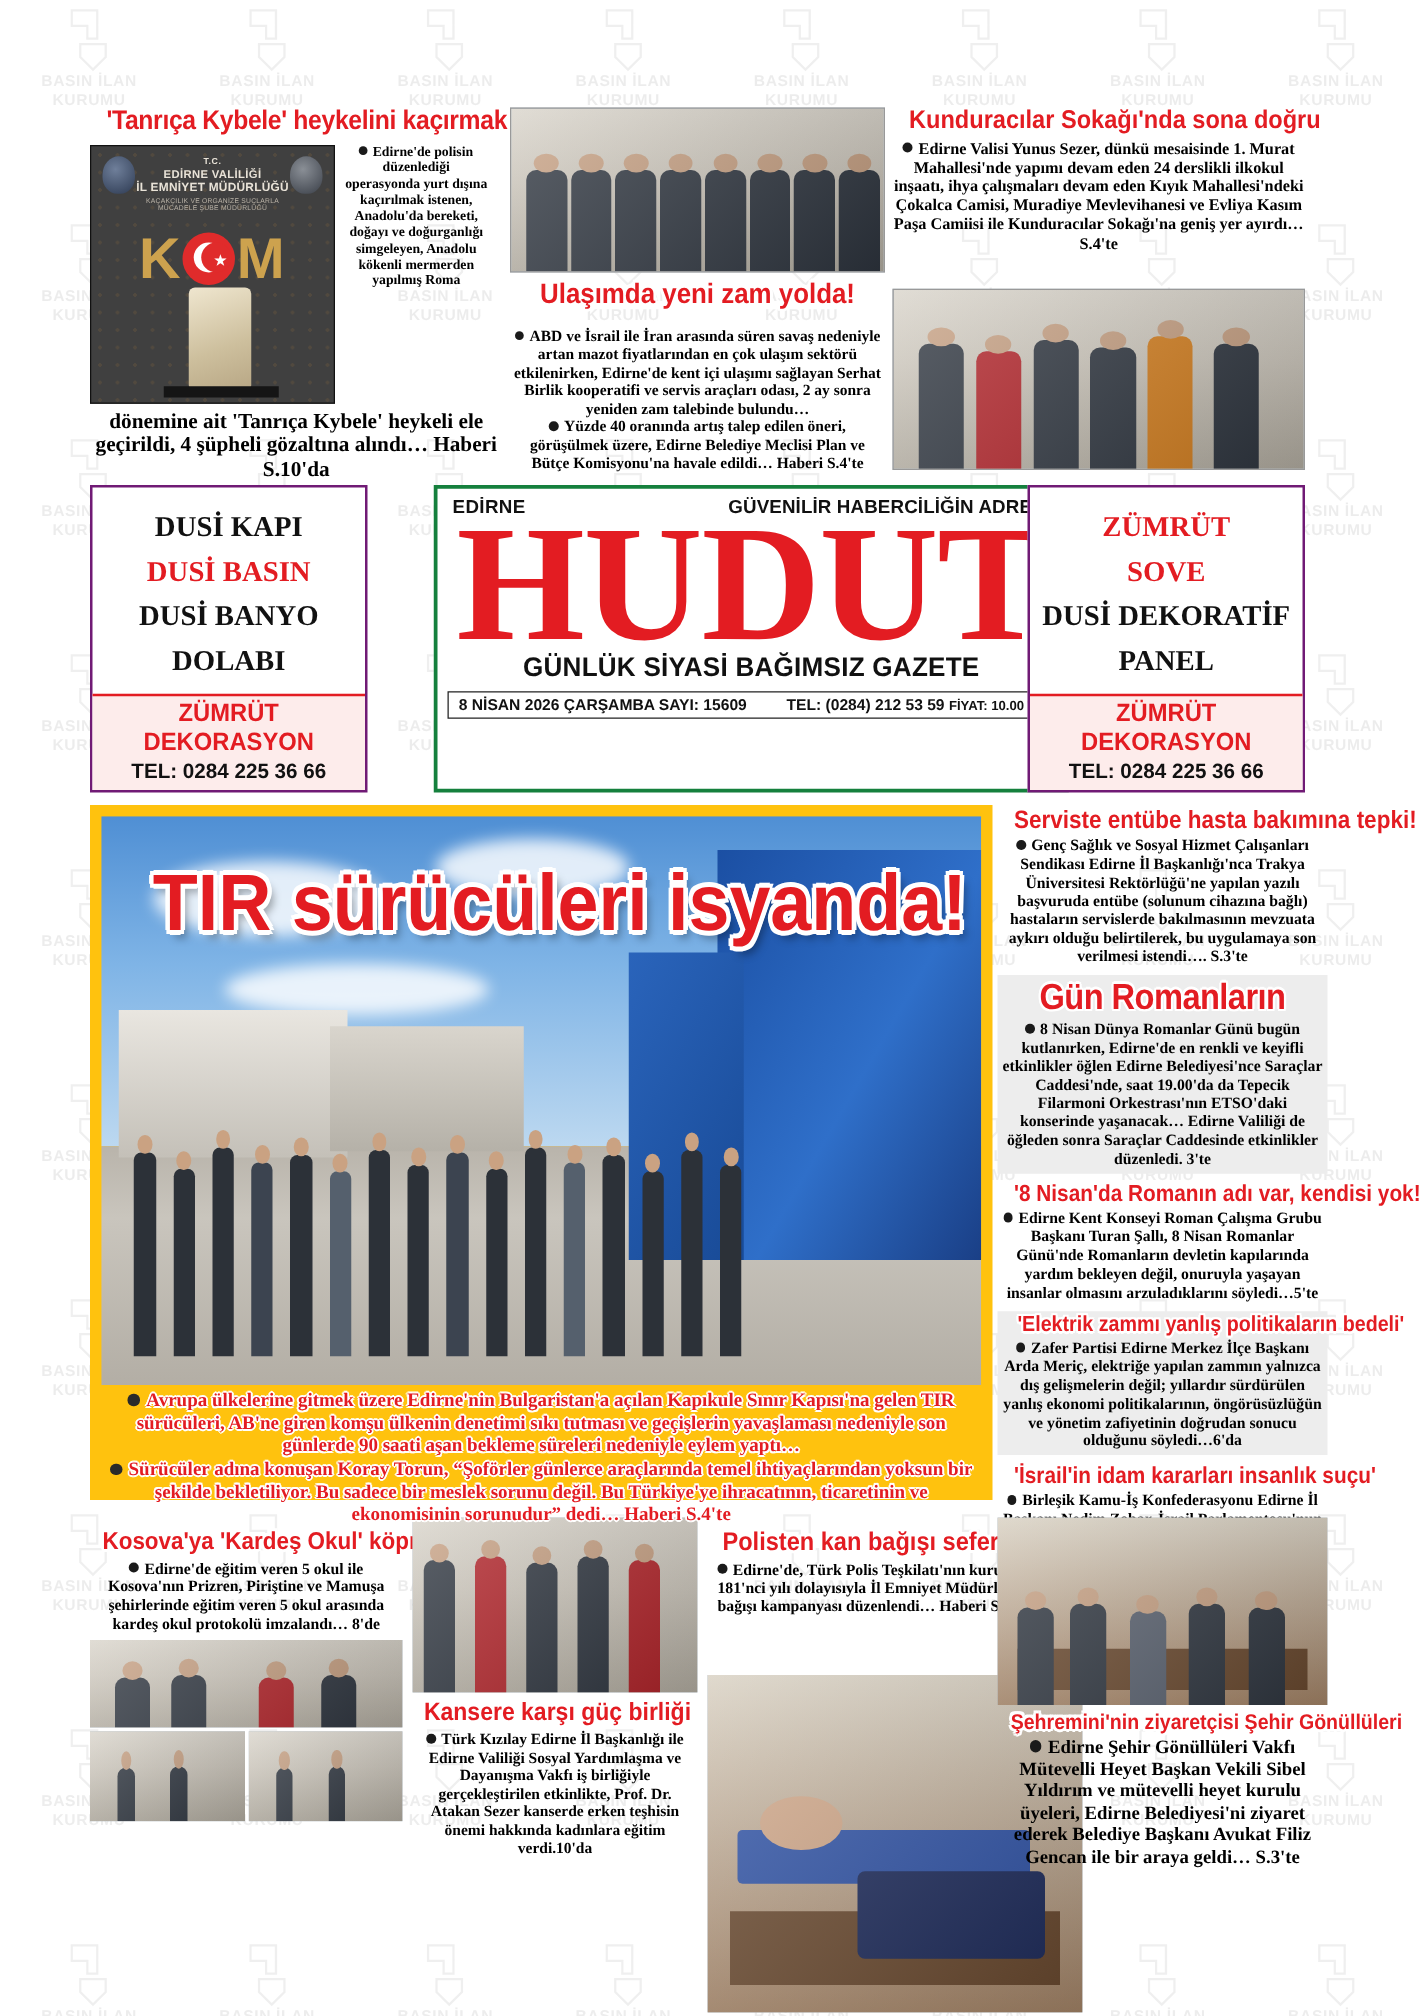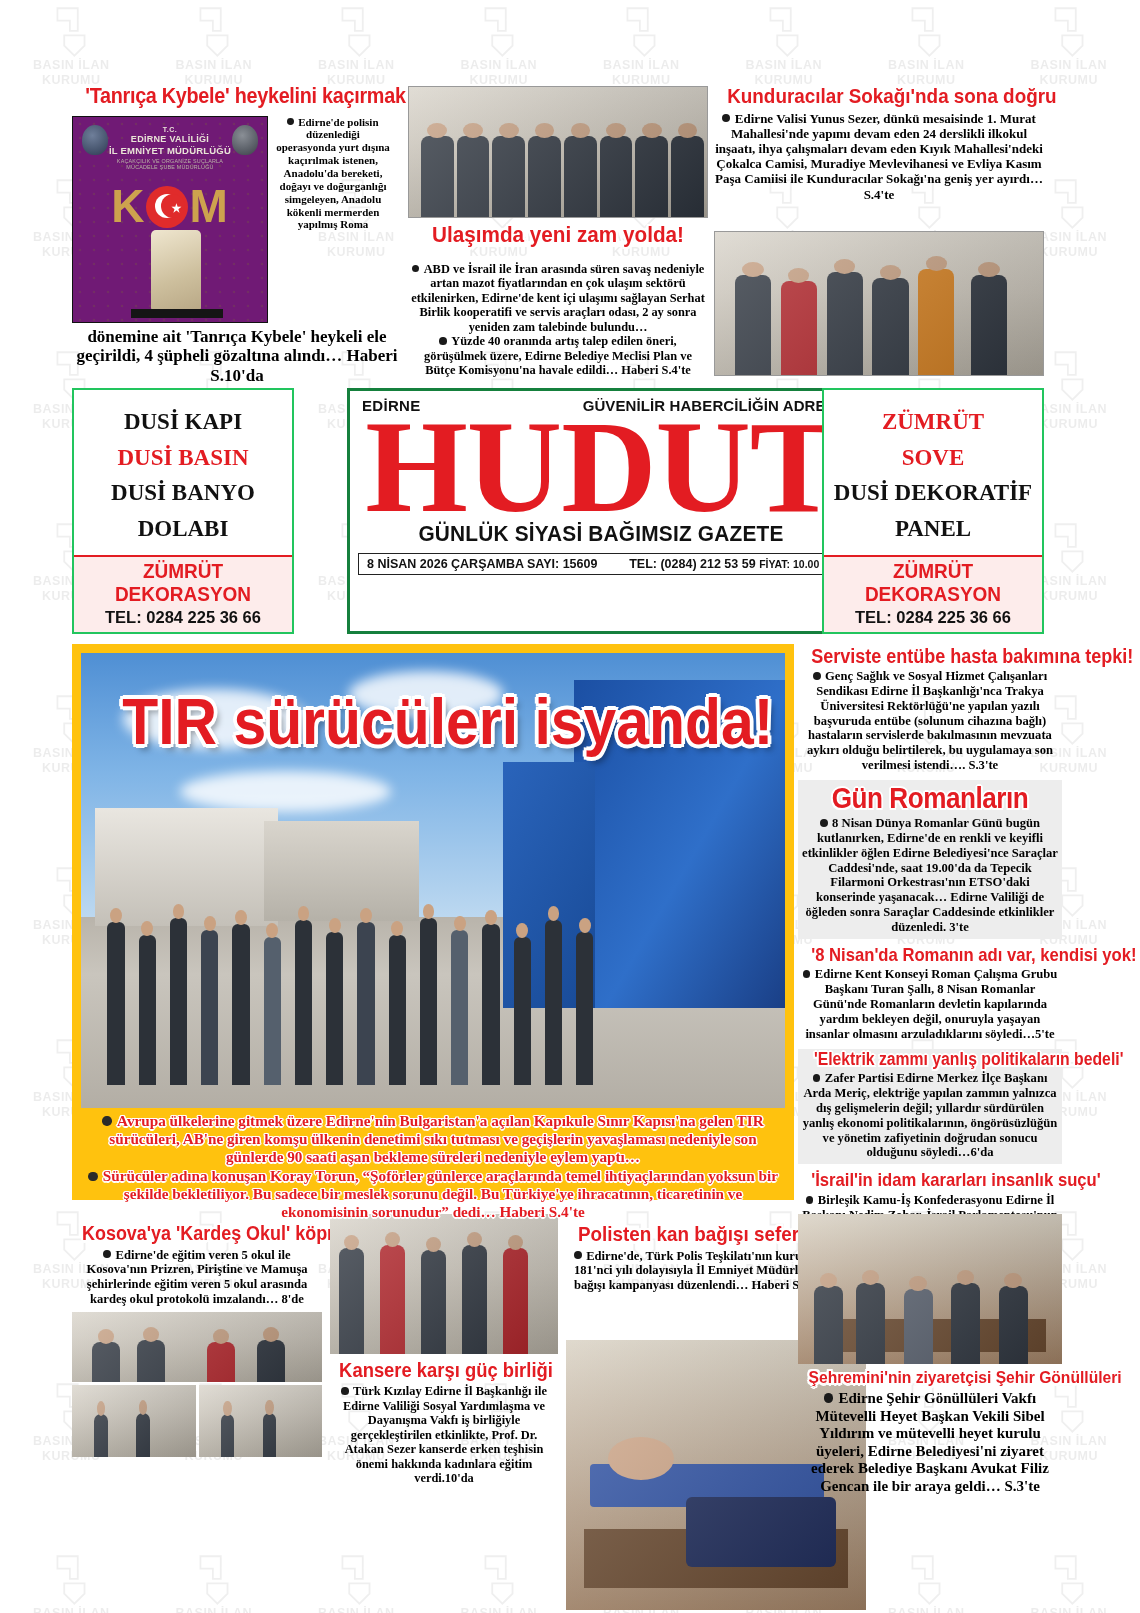--- a/index.html
+++ b/index.html
@@ -44,21 +44,21 @@
   .ph { background:#b9c3cb; position:relative; overflow:hidden; }
   .ph::after{ content:""; position:absolute; inset:0;
               background:linear-gradient(135deg,rgba(255,255,255,.22),rgba(0,0,0,.18)); }
 
   
   #top-band { position:absolute; left:0; top:86px; width:1140px; height:295px; }
 
   #story-kybele { position:absolute; left:72px; top:0; width:330px; height:290px; }
   #kybele-title { font-size:21.5px; width:330px; letter-spacing:-.3px; }
   #kybele-row { display:flex; margin-top:8px; gap:7px; }
-  #kom-img { width:196px; height:207px; background:#701a75; position:relative; overflow:hidden;
+  #kom-img { width:196px; height:207px; background:#404040; position:relative; overflow:hidden;
              border:1px solid #111; }
   .kom-dots { position:absolute; inset:0;
      background-image:radial-gradient(circle, rgba(120,95,60,.30) 1.4px, transparent 1.6px);
      background-size:14px 14px; }
   .kom-head { position:absolute; left:0; right:0; top:9px; text-align:center; color:#e9e3d8;
               font-family:"Liberation Sans", sans-serif; }
   .kom-head .l1{font-size:7px;font-weight:bold;letter-spacing:.5px;}
   .kom-head .l2{font-size:9px;font-weight:bold;letter-spacing:.3px;margin-top:1px;}
   .kom-head .l3{font-size:9.5px;font-weight:bold;letter-spacing:.2px;margin-top:1px;}
   .kom-head .l4{font-size:5.4px;margin-top:2px;color:#b9b2a6;letter-spacing:.2px;}
@@ -93,21 +93,21 @@
 
   #story-kundura { position:absolute; left:714px; top:0; width:330px; }
   #kundura-title { font-size:20.5px; width:330px; }
   #kundura-body { font-size:13px; margin-top:4px; }
   #kundura-photo { position:absolute; left:714px; top:145px; width:330px; height:145px;
                    border:1px solid #999; }
 
   
   #nameplate { position:absolute; left:72px; top:388px; width:972px; height:246px; }
 
-  .adbox { position:absolute; top:0; width:222px; height:246px; border:2px solid #22c55e;
+  .adbox { position:absolute; top:0; width:222px; height:246px; border:2px solid #701a75;
            background:#fff; display:flex; flex-direction:column; }
   #ad-left { left:0; }
   #ad-right { right:0; }
   .adbox .adtop { flex:1; display:flex; flex-direction:column; justify-content:space-evenly;
                   align-items:center; padding:8px 4px 2px; }
   .adbox .adline { font-family:"Liberation Serif", serif; font-weight:bold; font-size:23px;
                    color:#111; text-align:center; line-height:1.05; }
   .adbox .adline.red { color:#e31c22; }
   .adbox .adfoot { border-top:2px solid #e31c22; background:#fdeceb; padding:3px 2px 5px;
                    text-align:center; }

